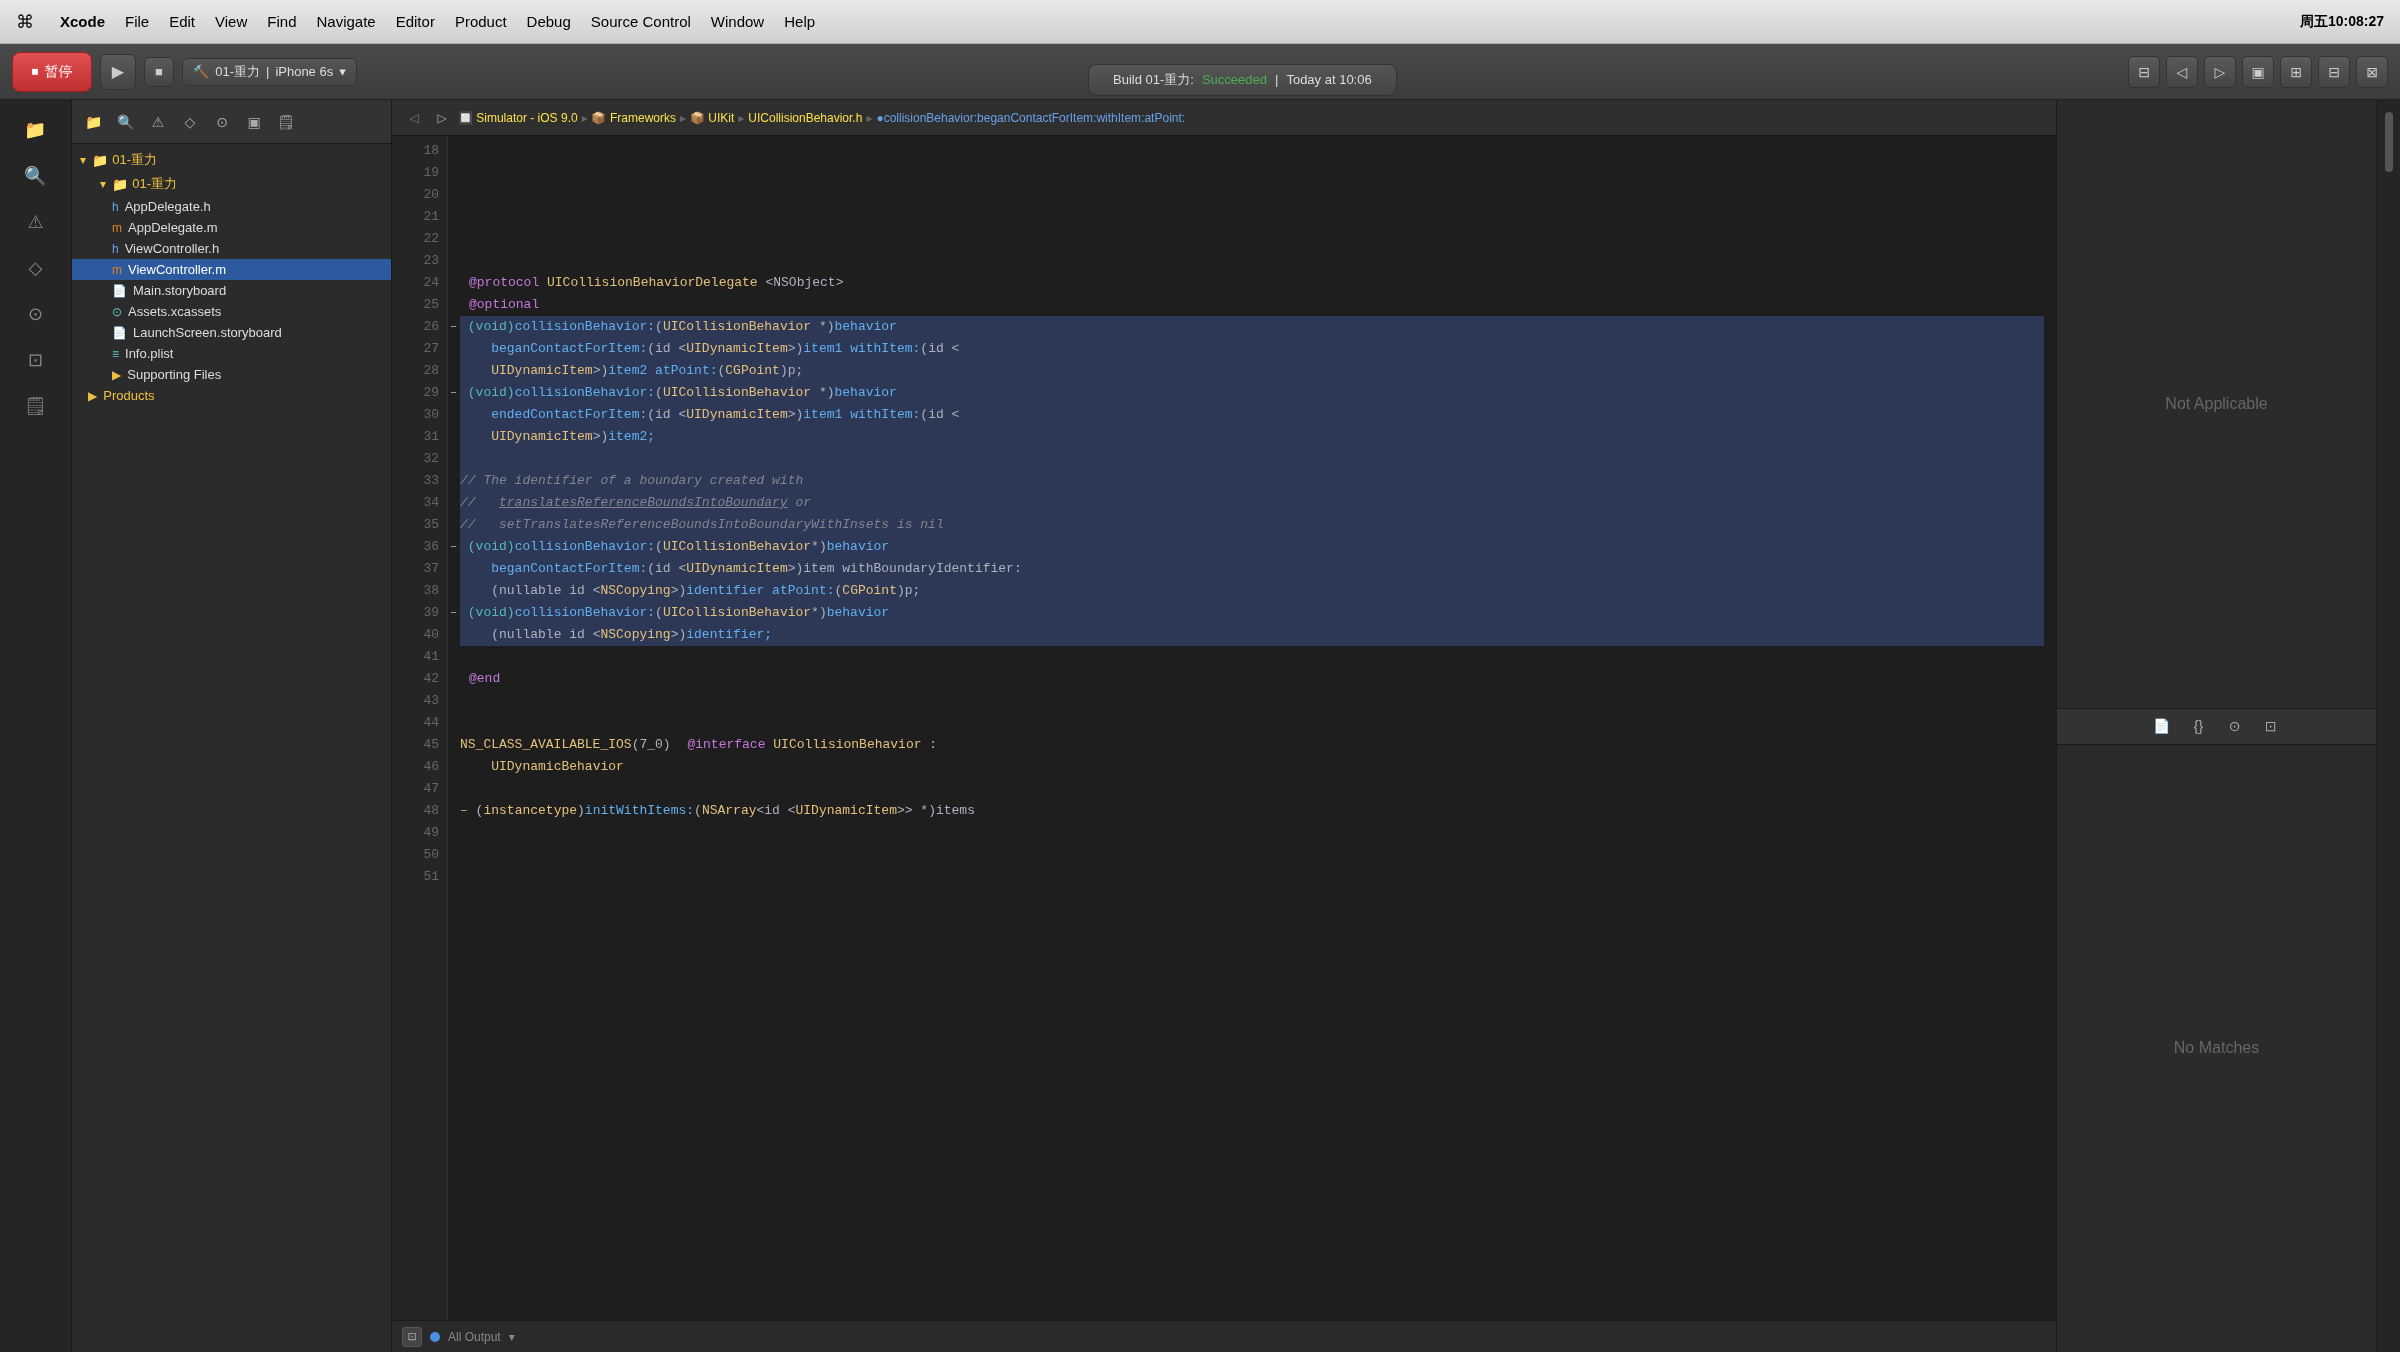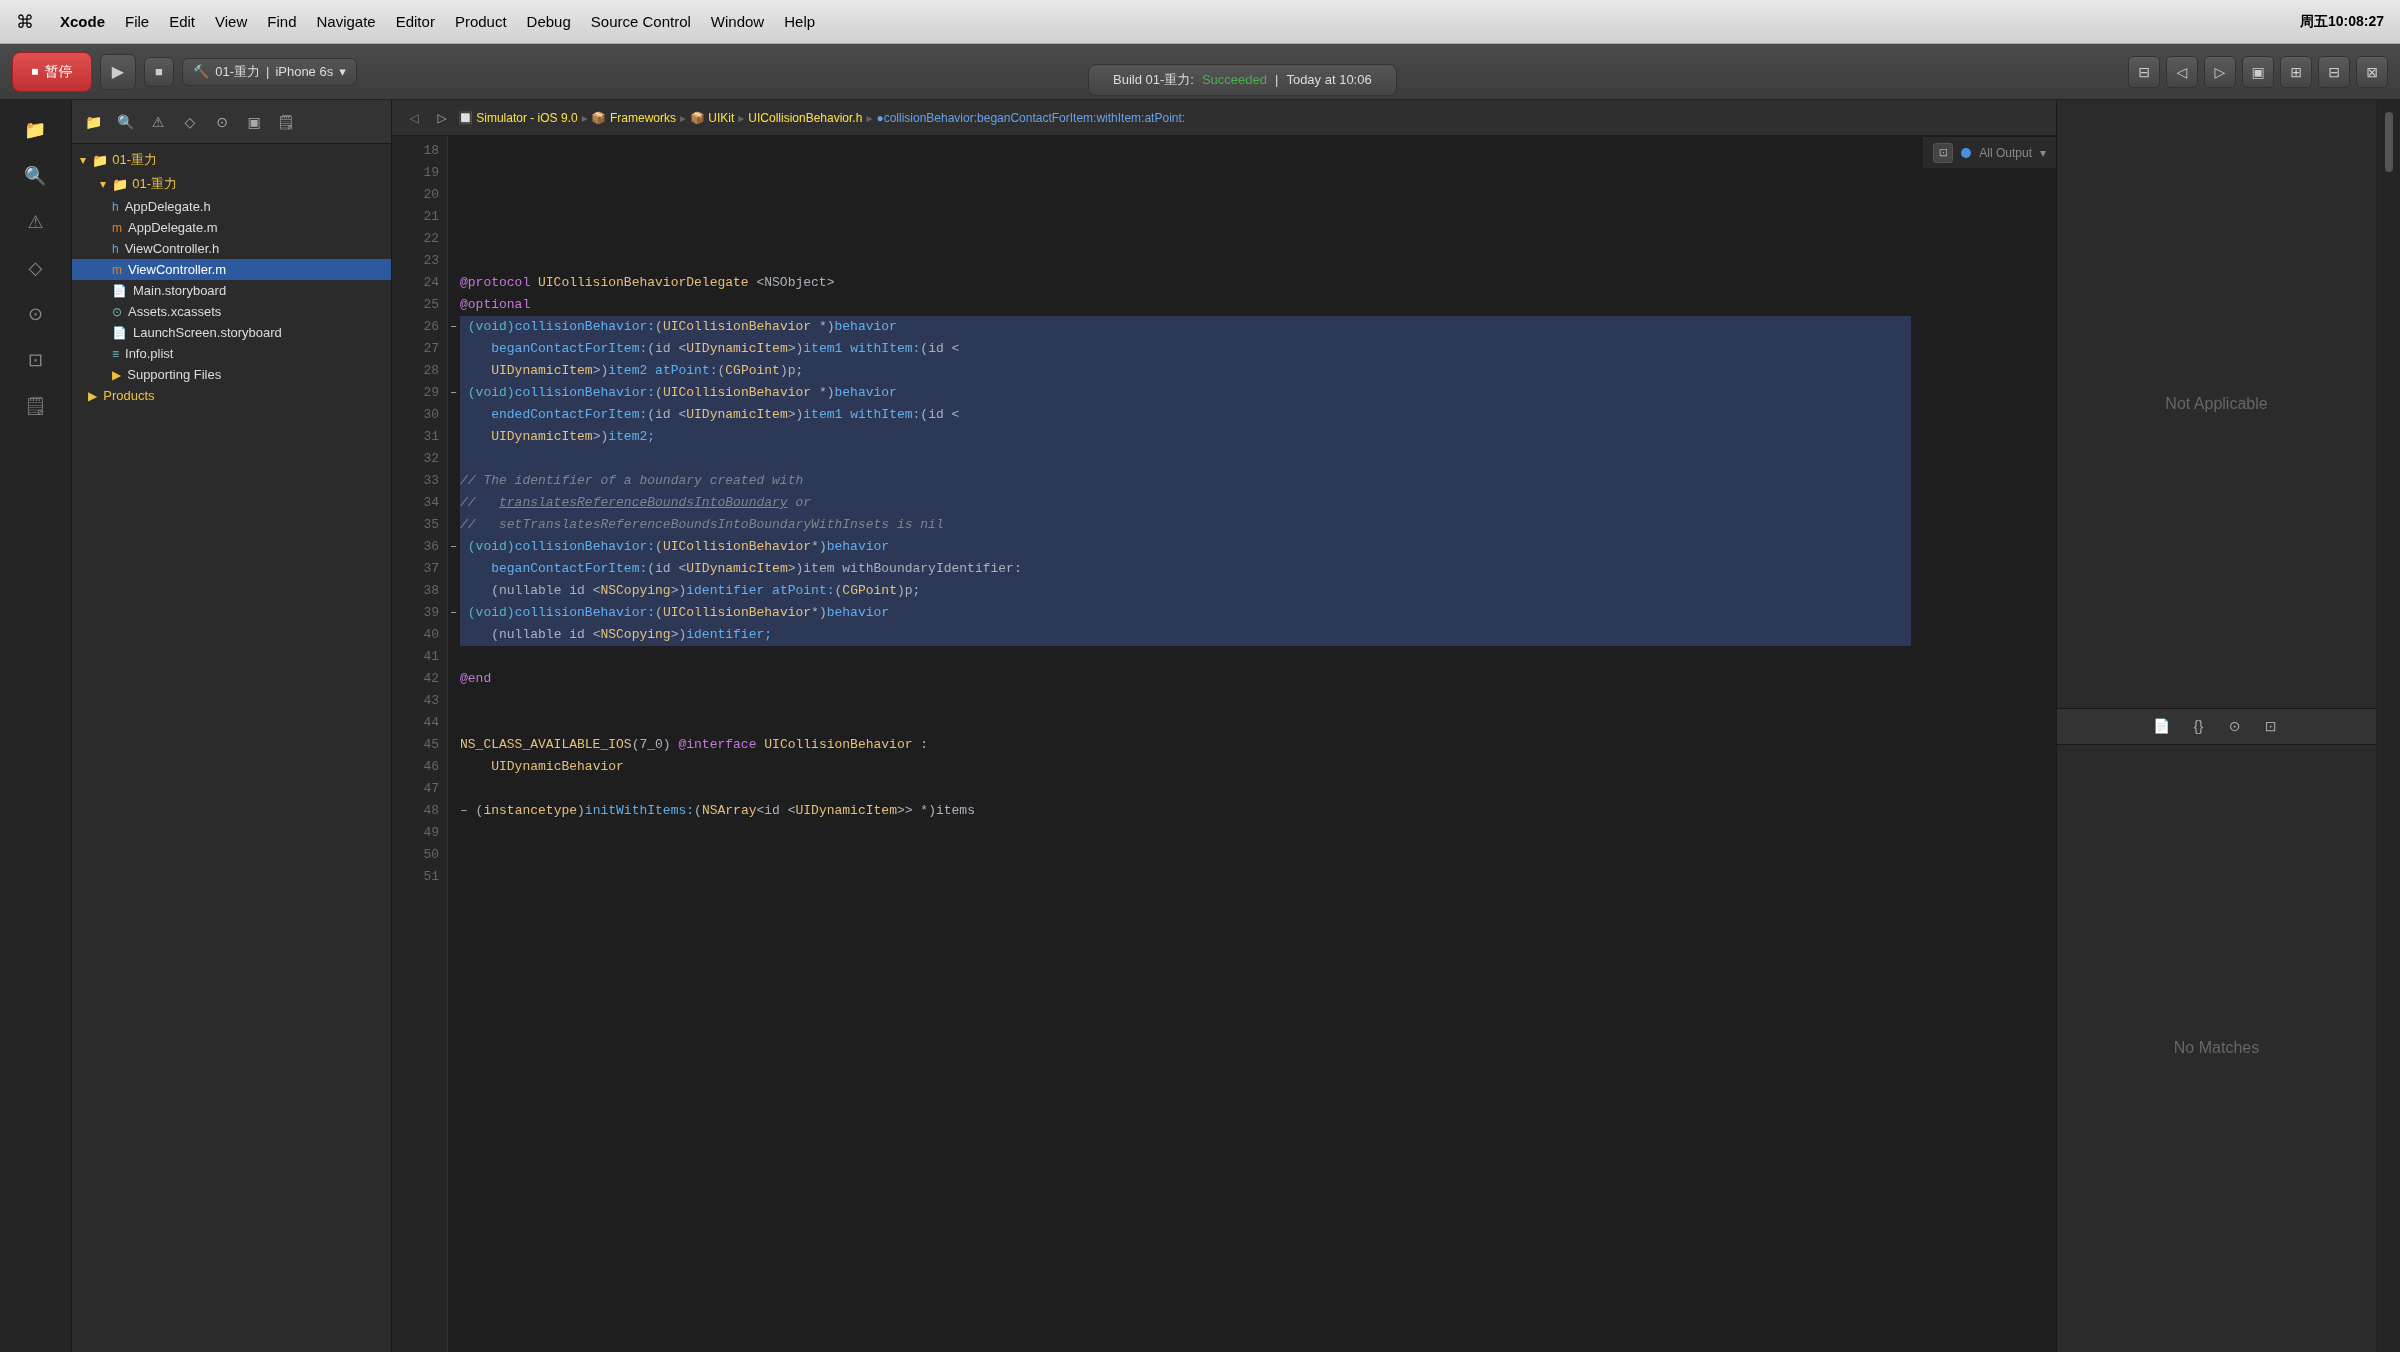--- a/index.html
+++ b/index.html
@@ -233,21 +233,21 @@
       color: #777;
       font-size: 12px;
       cursor: pointer;
     }
     .breadcrumb-nav-btn.active { color: #aaa; }
 
     
     .editor-area {
       flex: 1;
       display: flex;
-      flex-direction: row;
+      flex-direction: column;
       background: #1e1e1e;
       overflow: hidden;
     }
 
     .code-container {
       flex: 1;
       display: flex;
       overflow: hidden;
     }
 
@@ -289,21 +289,21 @@
       align-items: center;
     }
     .code-line.selected-block {
       background: rgba(80, 120, 220, 0.3);
     } 
     .kw-void { color: #56b6c2; }
     .type { color: #e5c07b; } 
     .comment { color: #7f848e; font-style: italic; }
     .method { color: #61afef; } 
     .plain { color: #abb2bf; }
-    .directive { color: #c678dd; }
+    .directive { color: #c678dd; margin-left: 9px; }
 
     
     .editor-bottom {
       height: 32px;
       background: #2a2a2a;
       border-top: 1px solid #1a1a1a;
       display: flex;
       align-items: center;
       padding: 0 10px;
       gap: 8px;

